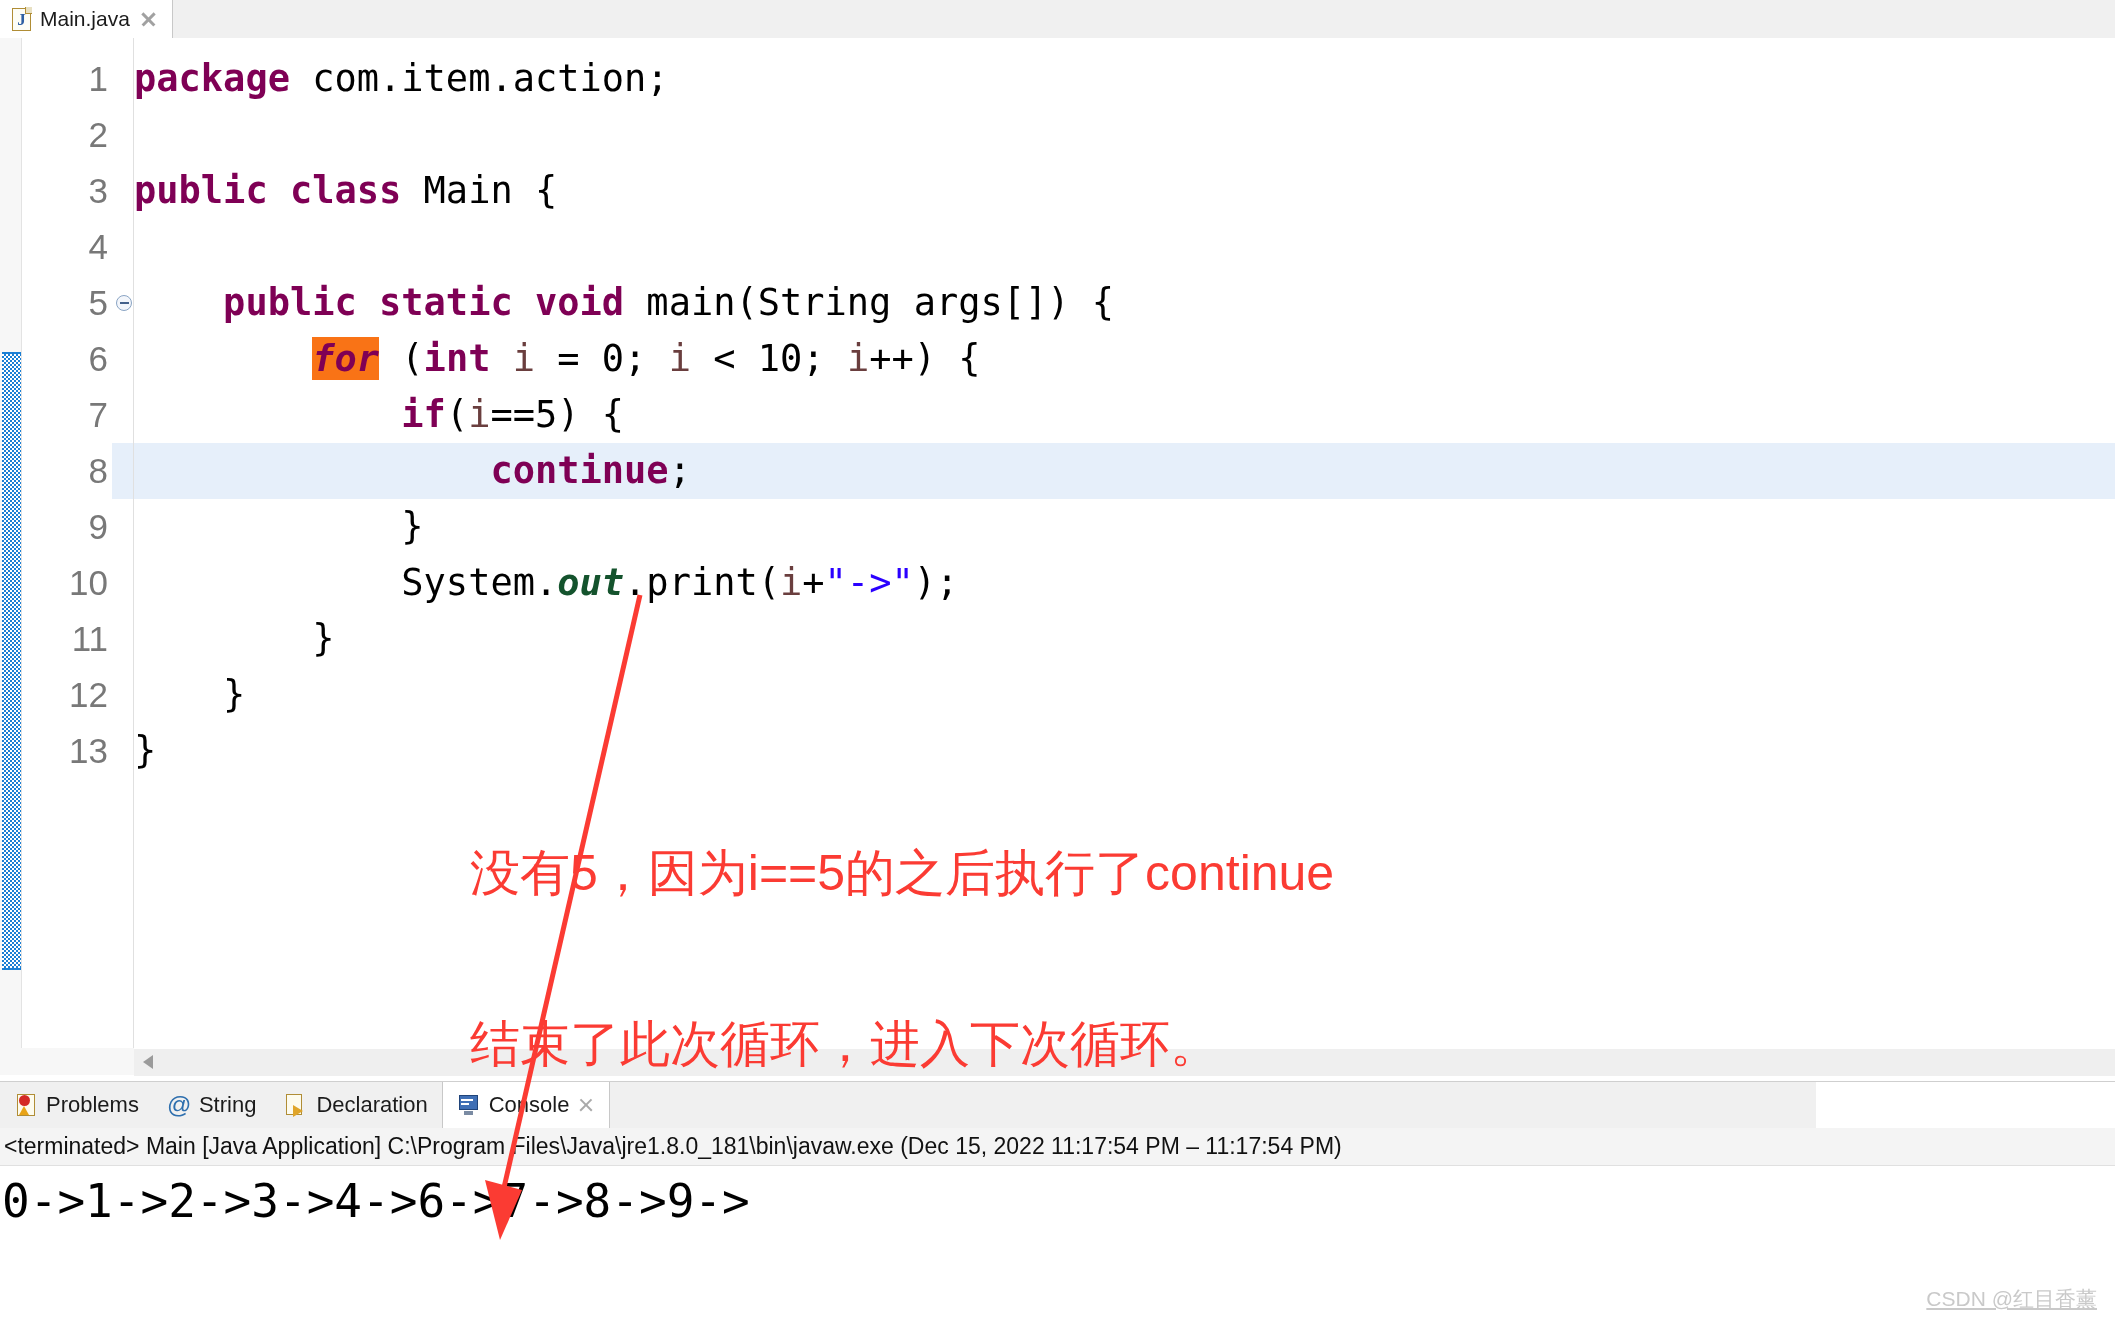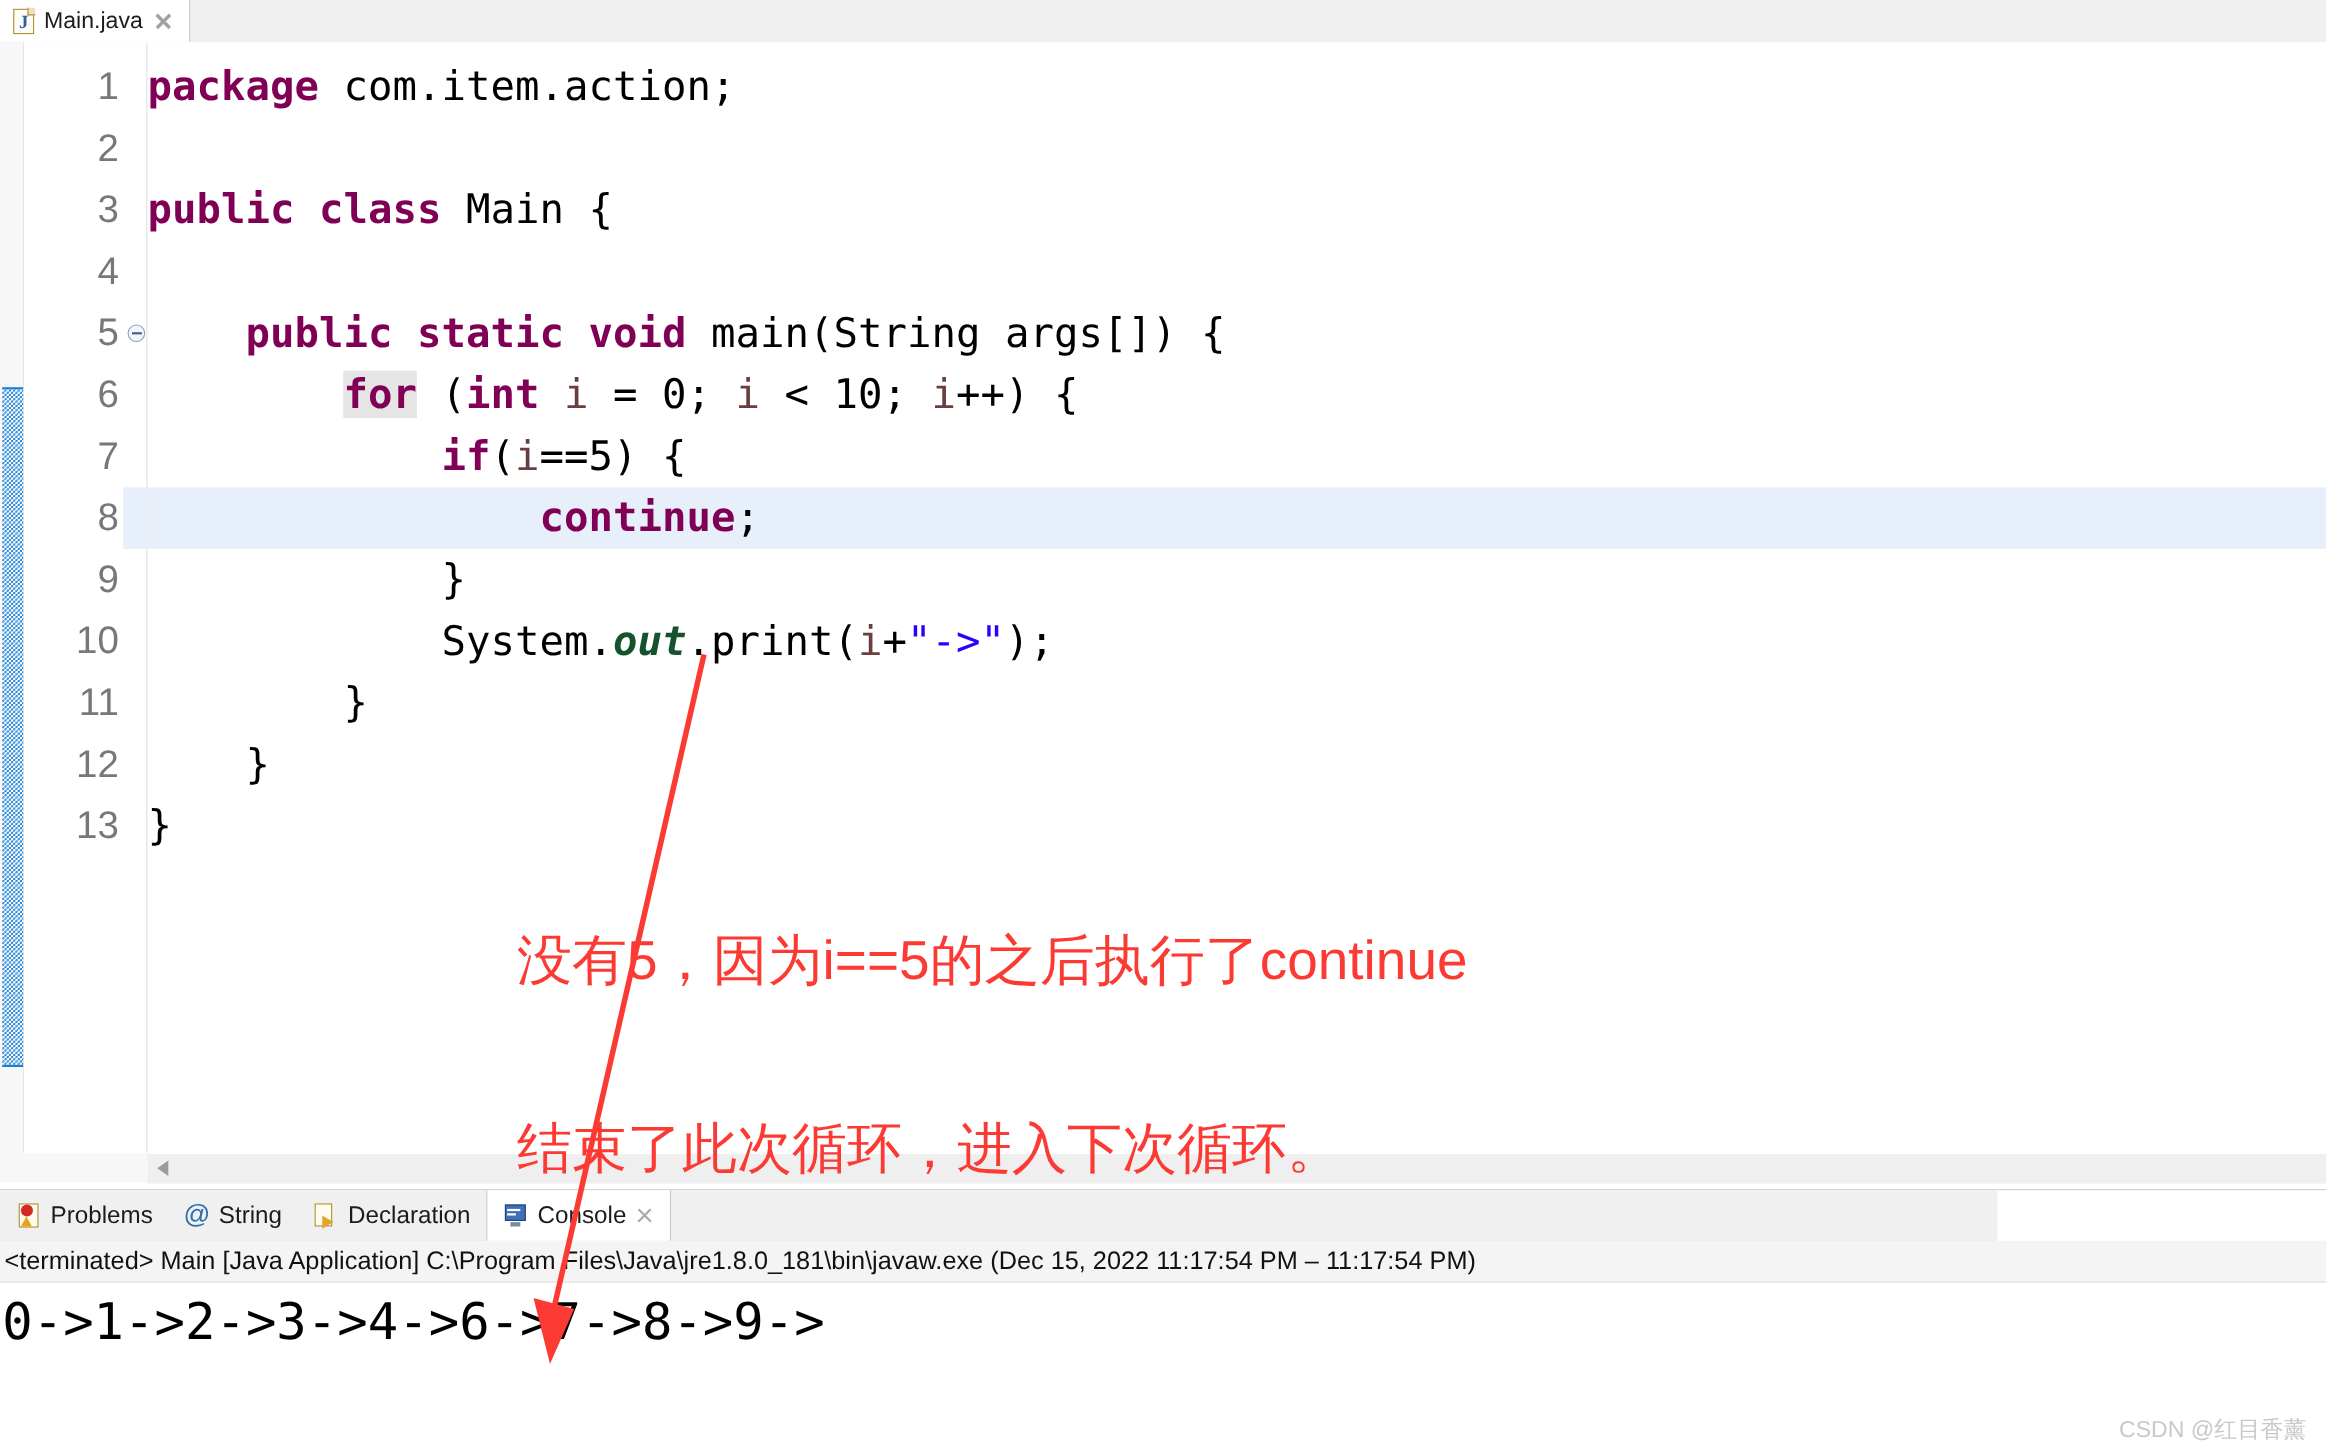--- a/index.html
+++ b/index.html
@@ -178,21 +178,21 @@
     color: #000000;
     letter-spacing: 0px;
   }
   .hl-line {
     position: absolute;
     left: 0; right: 0;
     height: 56px;
     background: #e6effa;
   }
   .kw   { color: #7f0055; font-weight: bold; }
-  .kw-sel { color: #7f0055; font-weight: bold; background: #e5e5e5; }
+  .kw-sel { color: #7f0055; font-weight: bold; background: #f97316; font-style: italic; }
   .fld  { color: #14532d; font-weight: bold; font-style: italic; }
   .str  { color: #2a00ff; }
   .loc  { color: #6a3e3e; }
   .plain{ color: #000000; }
 
   
   .note {
     position: absolute;
     color: #fb3b33;
     font-family: "Liberation Sans", sans-serif;
@@ -376,20 +376,21 @@
     white-space: pre;
     line-height: 58px;
   }
   #watermark {
     position: absolute;
     right: 18px; bottom: 10px;
     font-size: 21px;
     color: #c9c9c9;
     white-space: nowrap;
     font-family: "Liberation Sans", sans-serif;
+    text-decoration: underline;
   }
 </style>
 </head>
 <body>
 
 <div id="tab-bar">
   <div id="editor-tab">
     <span class="java-file-icon">
       <span class="sheet"></span>
       <span class="fold"></span>

